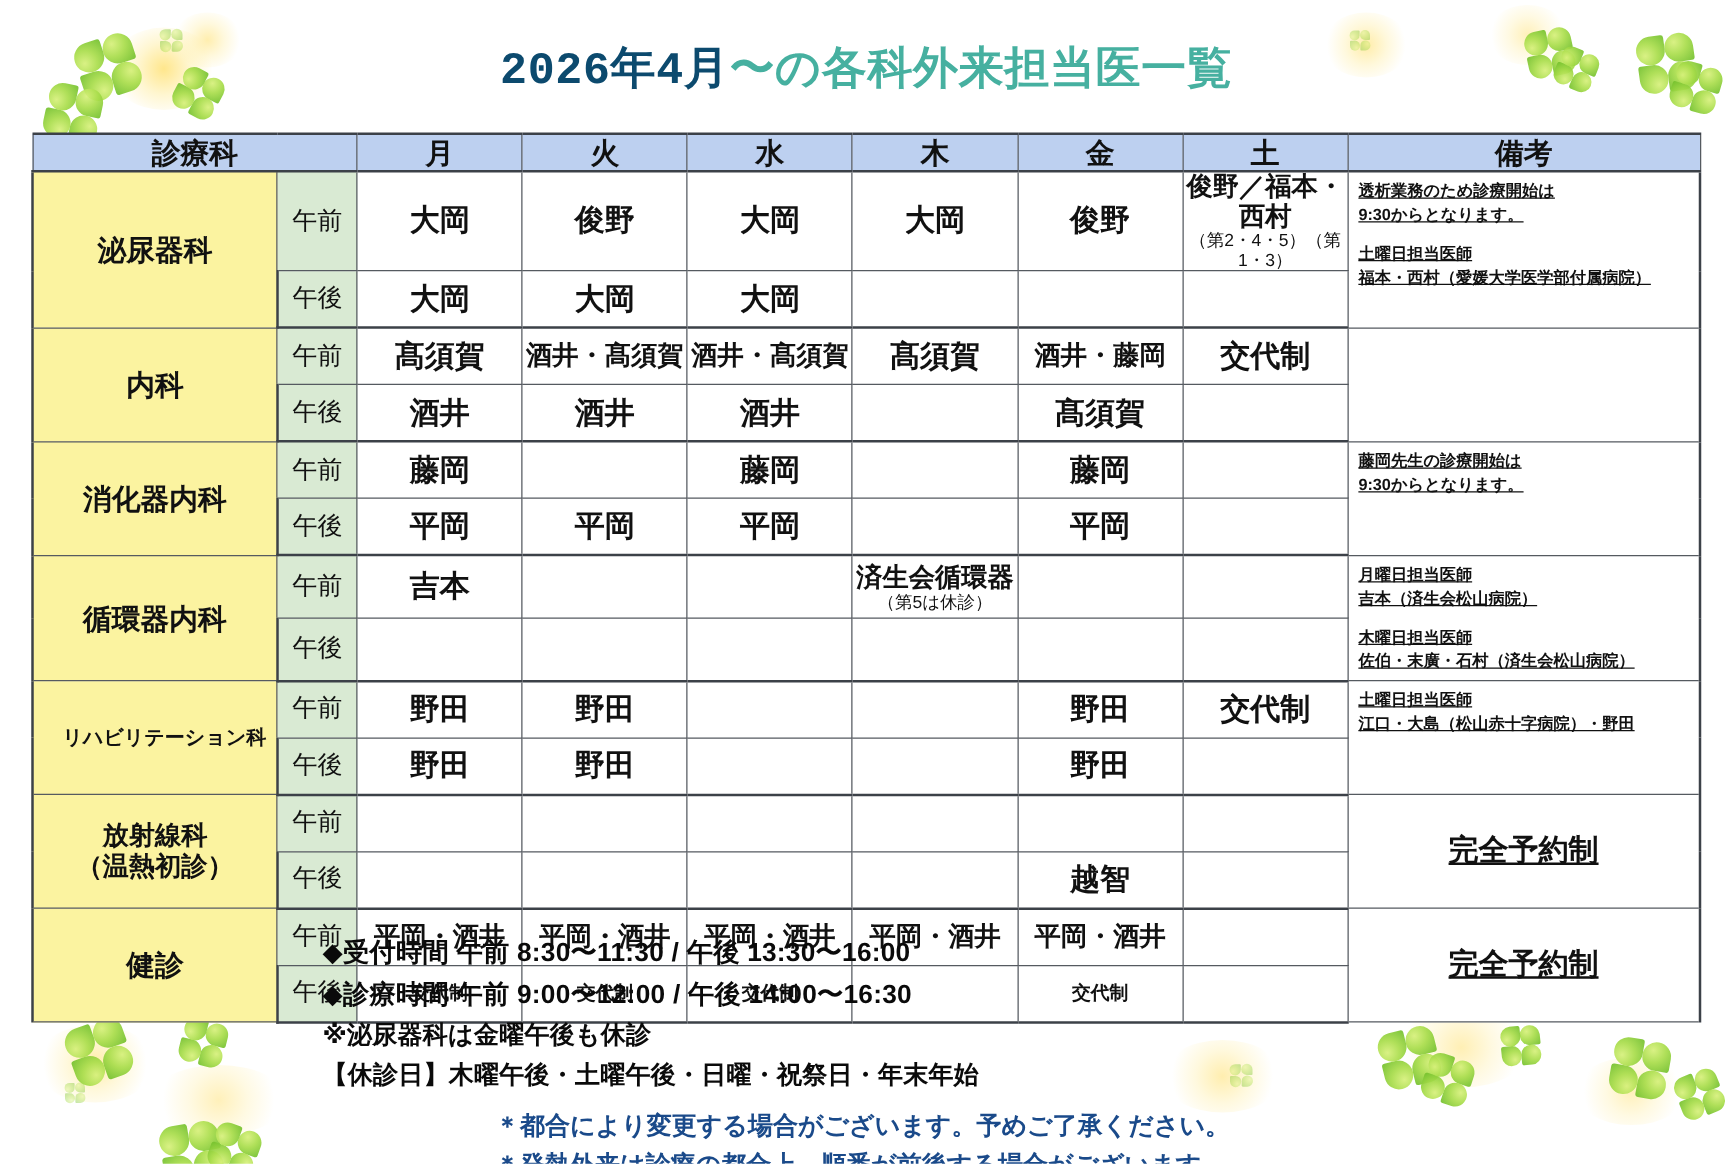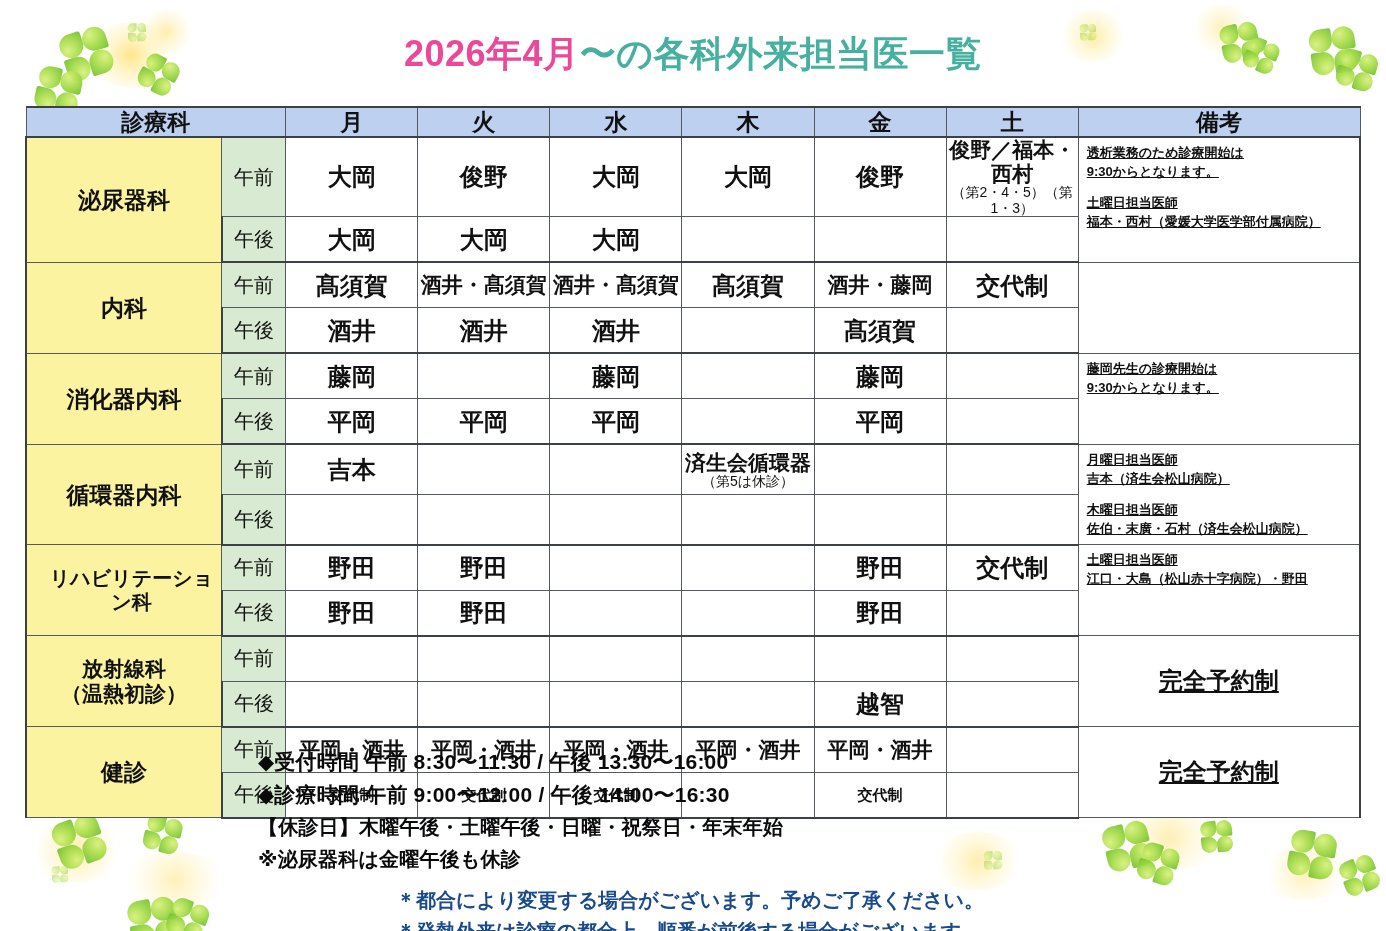--- a/index.html
+++ b/index.html
@@ -30,21 +30,21 @@
   .clover i:nth-child(3){transform:rotate(180deg);}
   .clover i:nth-child(4){transform:rotate(270deg);}
 
   
   .title-wrap{position:absolute;left:0;top:30px;width:1386px;text-align:center;}
   .title{
     display:inline-block;
     font-size:36px;font-weight:700;letter-spacing:.5px;
     white-space:nowrap;
   }
-  .title .t-red{color:#ec4899;}
+  .title .t-red{color:#0c4a6e;font-family:Liberation Mono, monospace;}
   .title .t-teal{color:#46b0a0;}
 
   
   .table-wrap{position:absolute;left:25px;top:106px;width:1087px;}
   table{border-collapse:collapse;width:1336px;table-layout:fixed;}
   col.c-dept{width:178px;}
   col.c-ampm{width:58px;}
   col.c-day{width:120px;}
   col.c-note{width:256px;}
 
@@ -65,21 +65,21 @@
     font-weight:700;
     border-top:2px solid #3c4148;
     border-bottom:2px solid #3c4148;
   }
   .dept{
     background:#fbf3a0;
     font-size:23px;font-weight:700;
     border-left:2px solid #3c4148;
     line-height:1.22;
   }
-  .dept.small{font-size:20px;font-weight:700;padding-left:15px;}
+  .dept.small{font-size:16px;font-weight:700;padding-left:15px;}
   .dept.two-line{font-size:21px;}
   .ampm{
     background:#d9ead3;
     font-size:20px;font-weight:400;
     width:58px;
   }
   td.day{font-size:24px;font-weight:700;}
   td.day.sub{font-size:21px;}
   td.day.tiny{font-size:15px;font-weight:700;}
   td.day .sub-line{display:block;font-size:14px;font-weight:400;margin-top:-2px;}
@@ -455,17 +455,17 @@
           <td class="day tiny">交代制</td>
           <td class="day tiny"></td>
         </tr>
       </tbody>
   </table>
 </div>
 
 <div class="footer">
   <p class="f-line l1">◆受付時間  午前 8:30〜11:30 / 午後 13:30〜16:00</p>
   <p class="f-line l2">◆診療時間  午前 9:00〜12:00 / 午後 14:00〜16:30</p>
+  <p class="f-line l4">※泌尿器科は金曜午後も休診</p>
   <p class="f-line l3">【休診日】木曜午後・土曜午後・日曜・祝祭日・年末年始</p>
-  <p class="f-line l4">※泌尿器科は金曜午後も休診</p>
   <p class="f-note first">＊都合により変更する場合がございます。予めご了承ください。</p>
   <p class="f-note">＊発熱外来は診療の都合上、順番が前後する場合がございます。</p>
 </div>
 
 </body></html>

